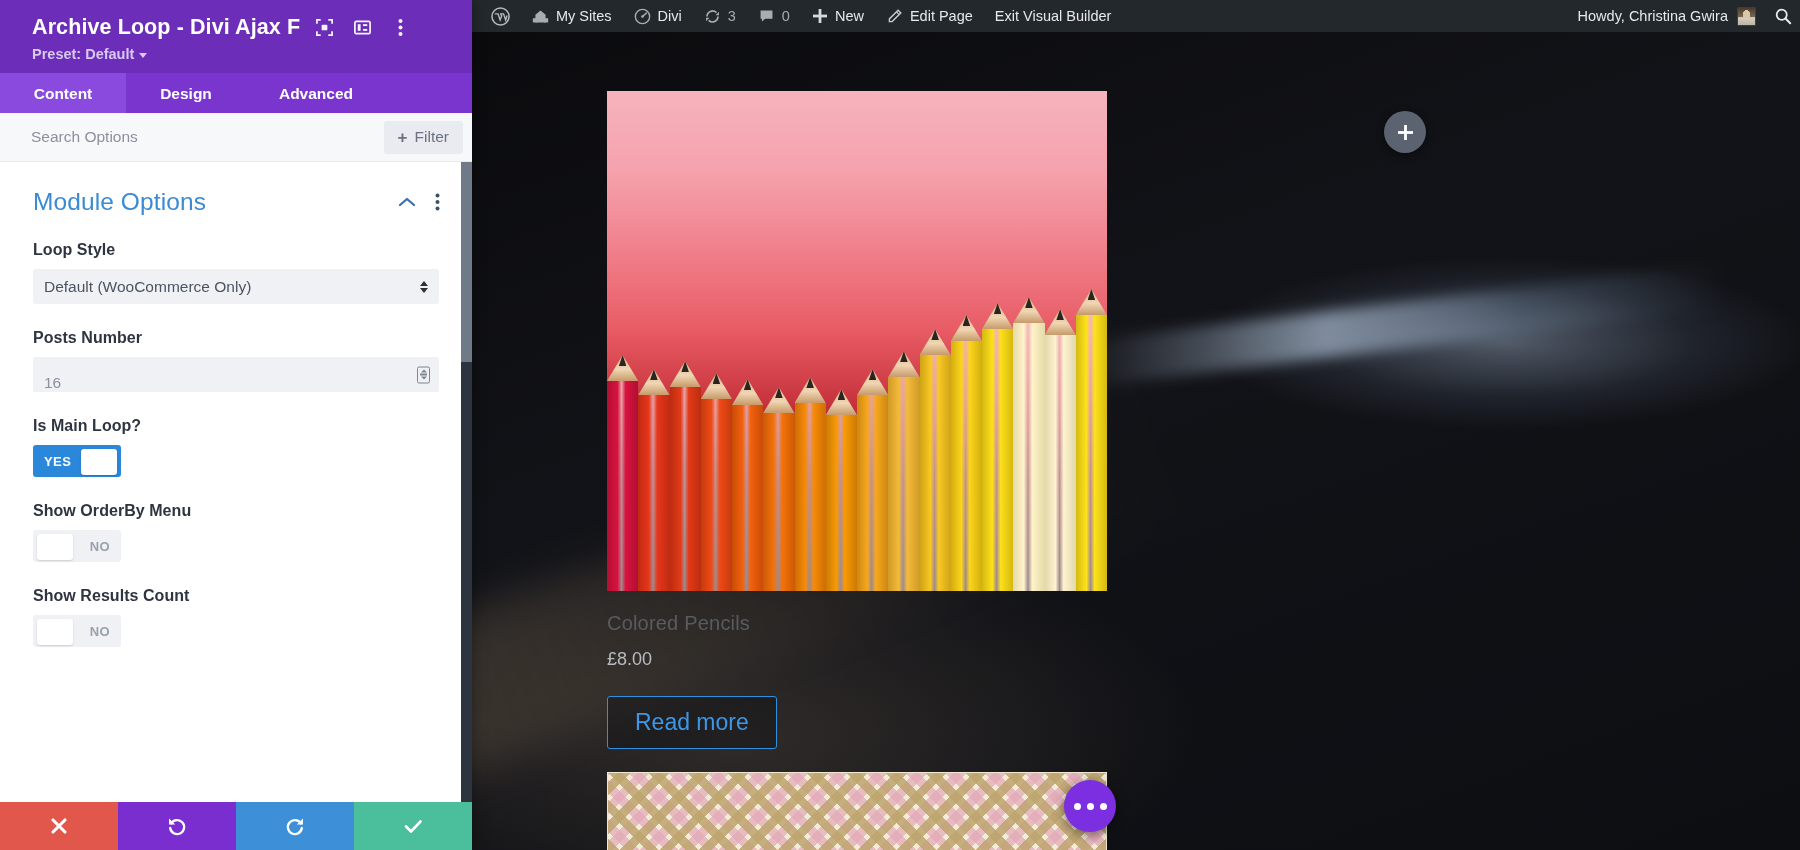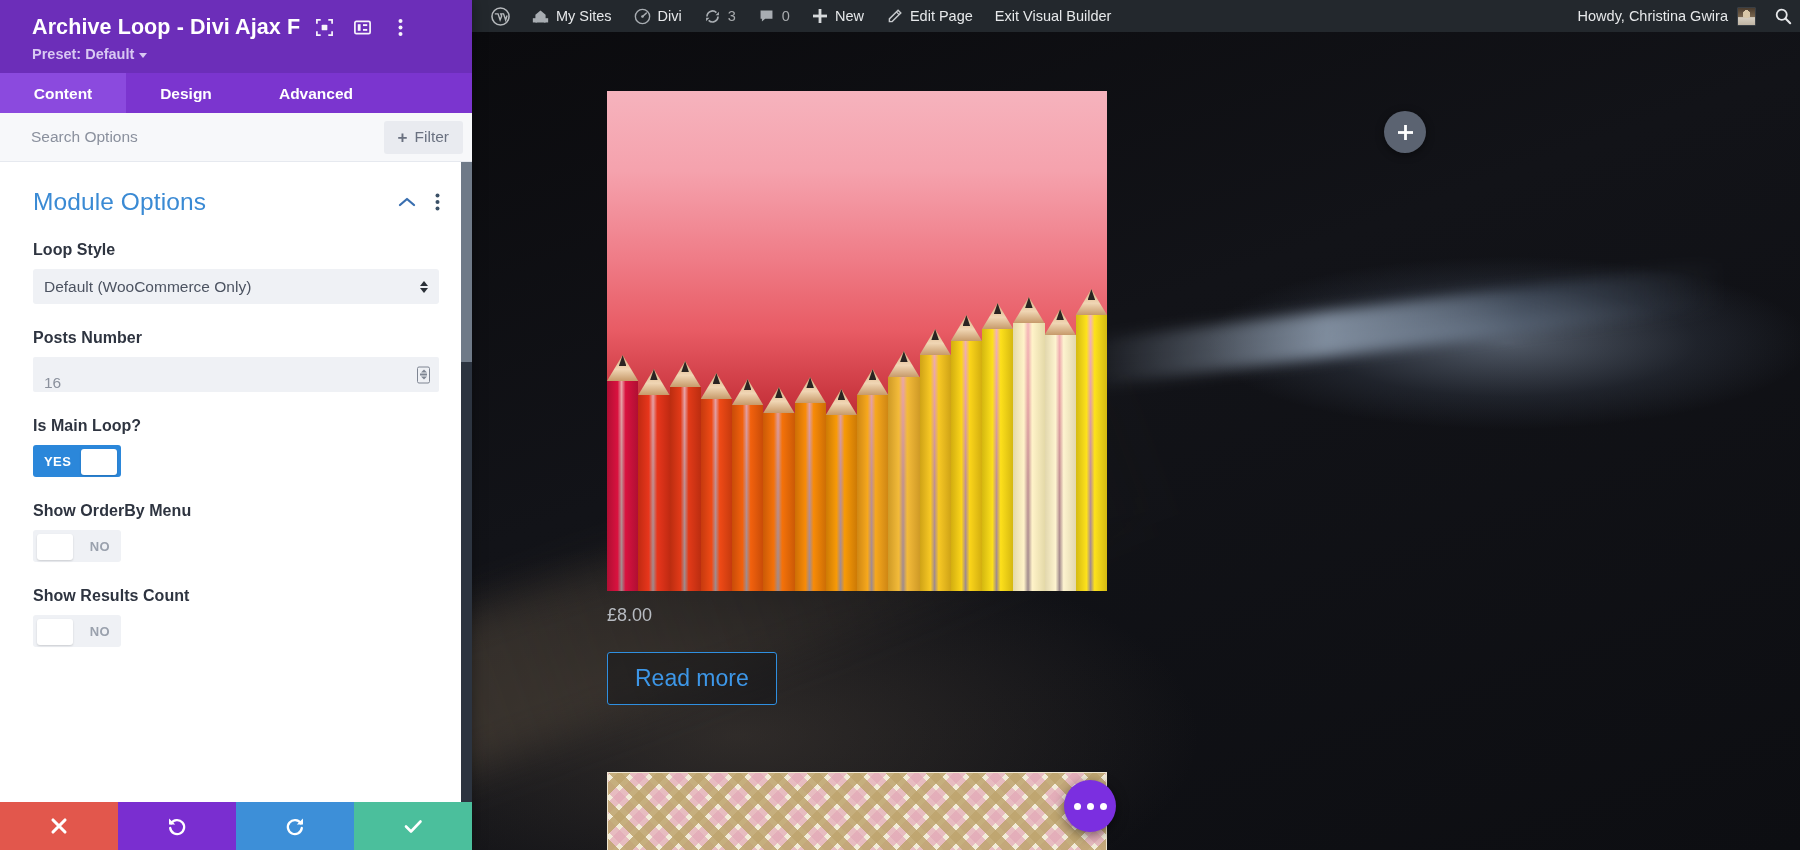--- a/index.html
+++ b/index.html
@@ -433,20 +433,21 @@
             <div class="tip" style="bottom:256px"></div>
             <div class="lead" style="bottom:271px"></div>
           </div>
           <div class="pencil">
             <div class="body" style="height:276px;background:linear-gradient(90deg,#d5ba12 0%,#fde21c 34%,#fff8 47%,#fde21c 60%,#d5ba12 100%)"></div>
             <div class="tip" style="bottom:276px"></div>
             <div class="lead" style="bottom:291px"></div>
           </div>
         </div>
     </div>
+    <div class="product-title">Colored Pencils</div>
     <div class="product-price">£8.00</div>
     <div class="readmore-wrap">
       <span class="readmore">Read more</span>
     </div>
   </div>
 
   <div class="product-card" id="card-2">
     <div class="product-img" id="fabric"></div>
   </div>
 

